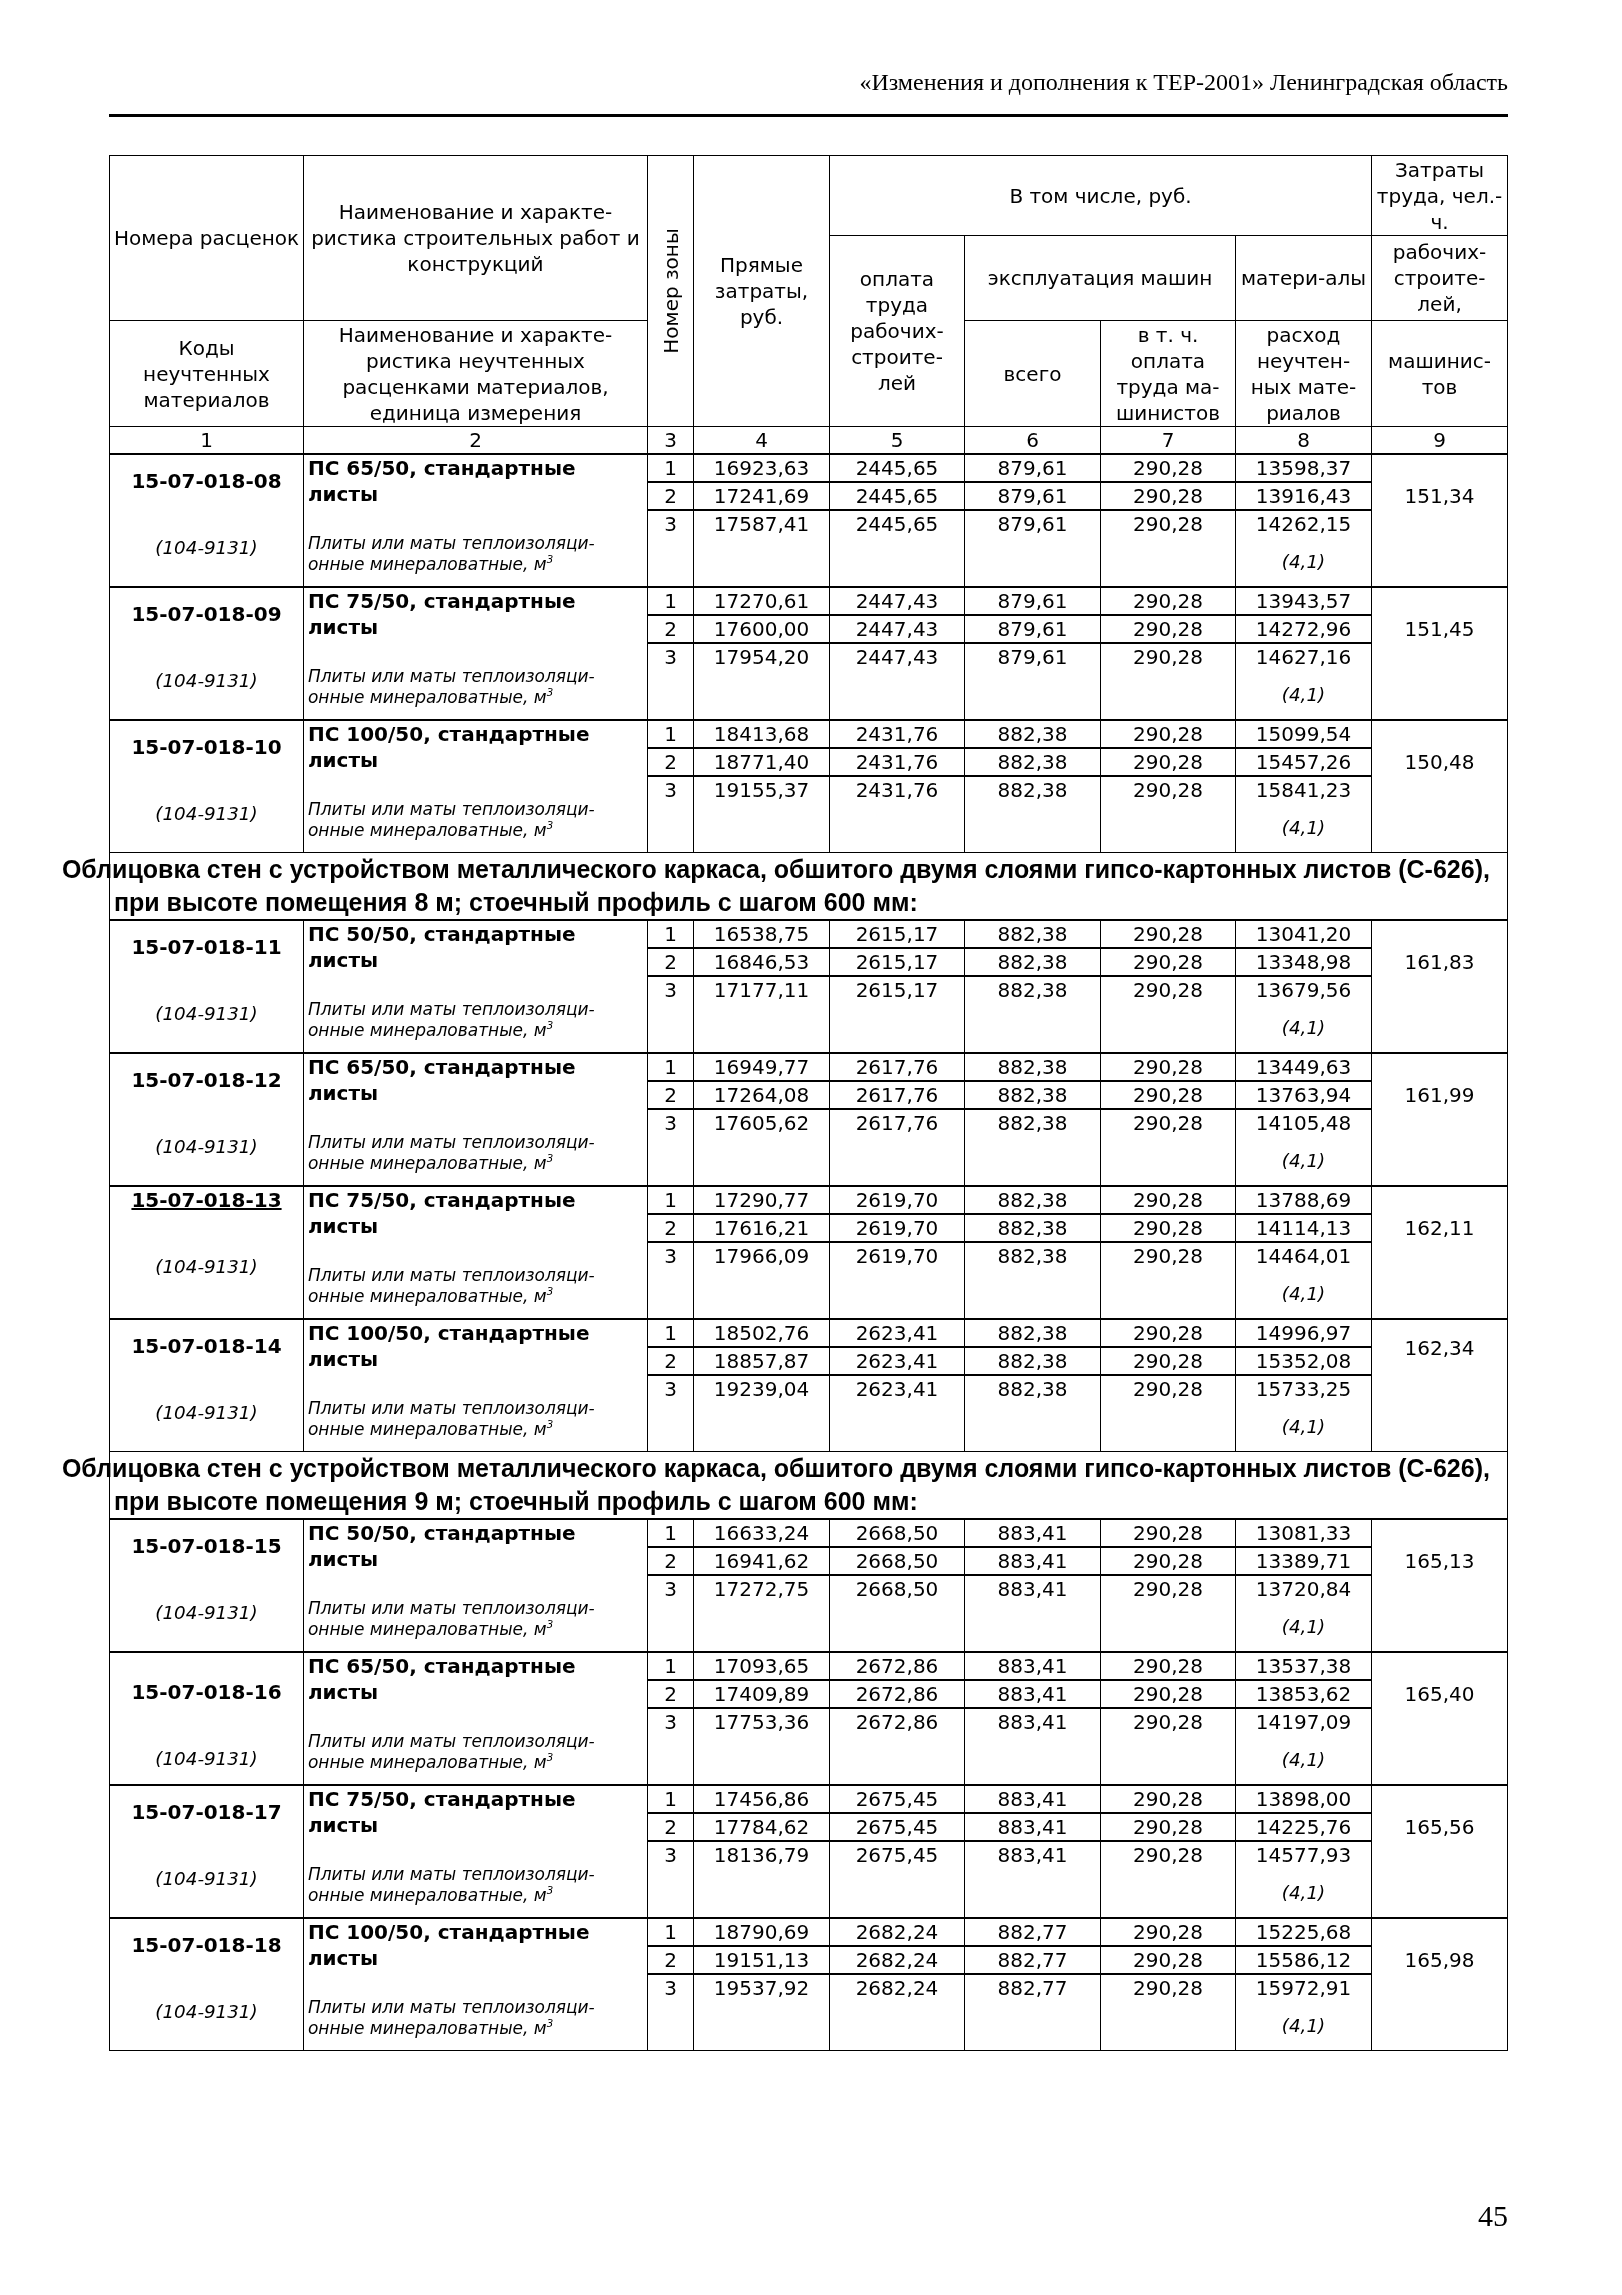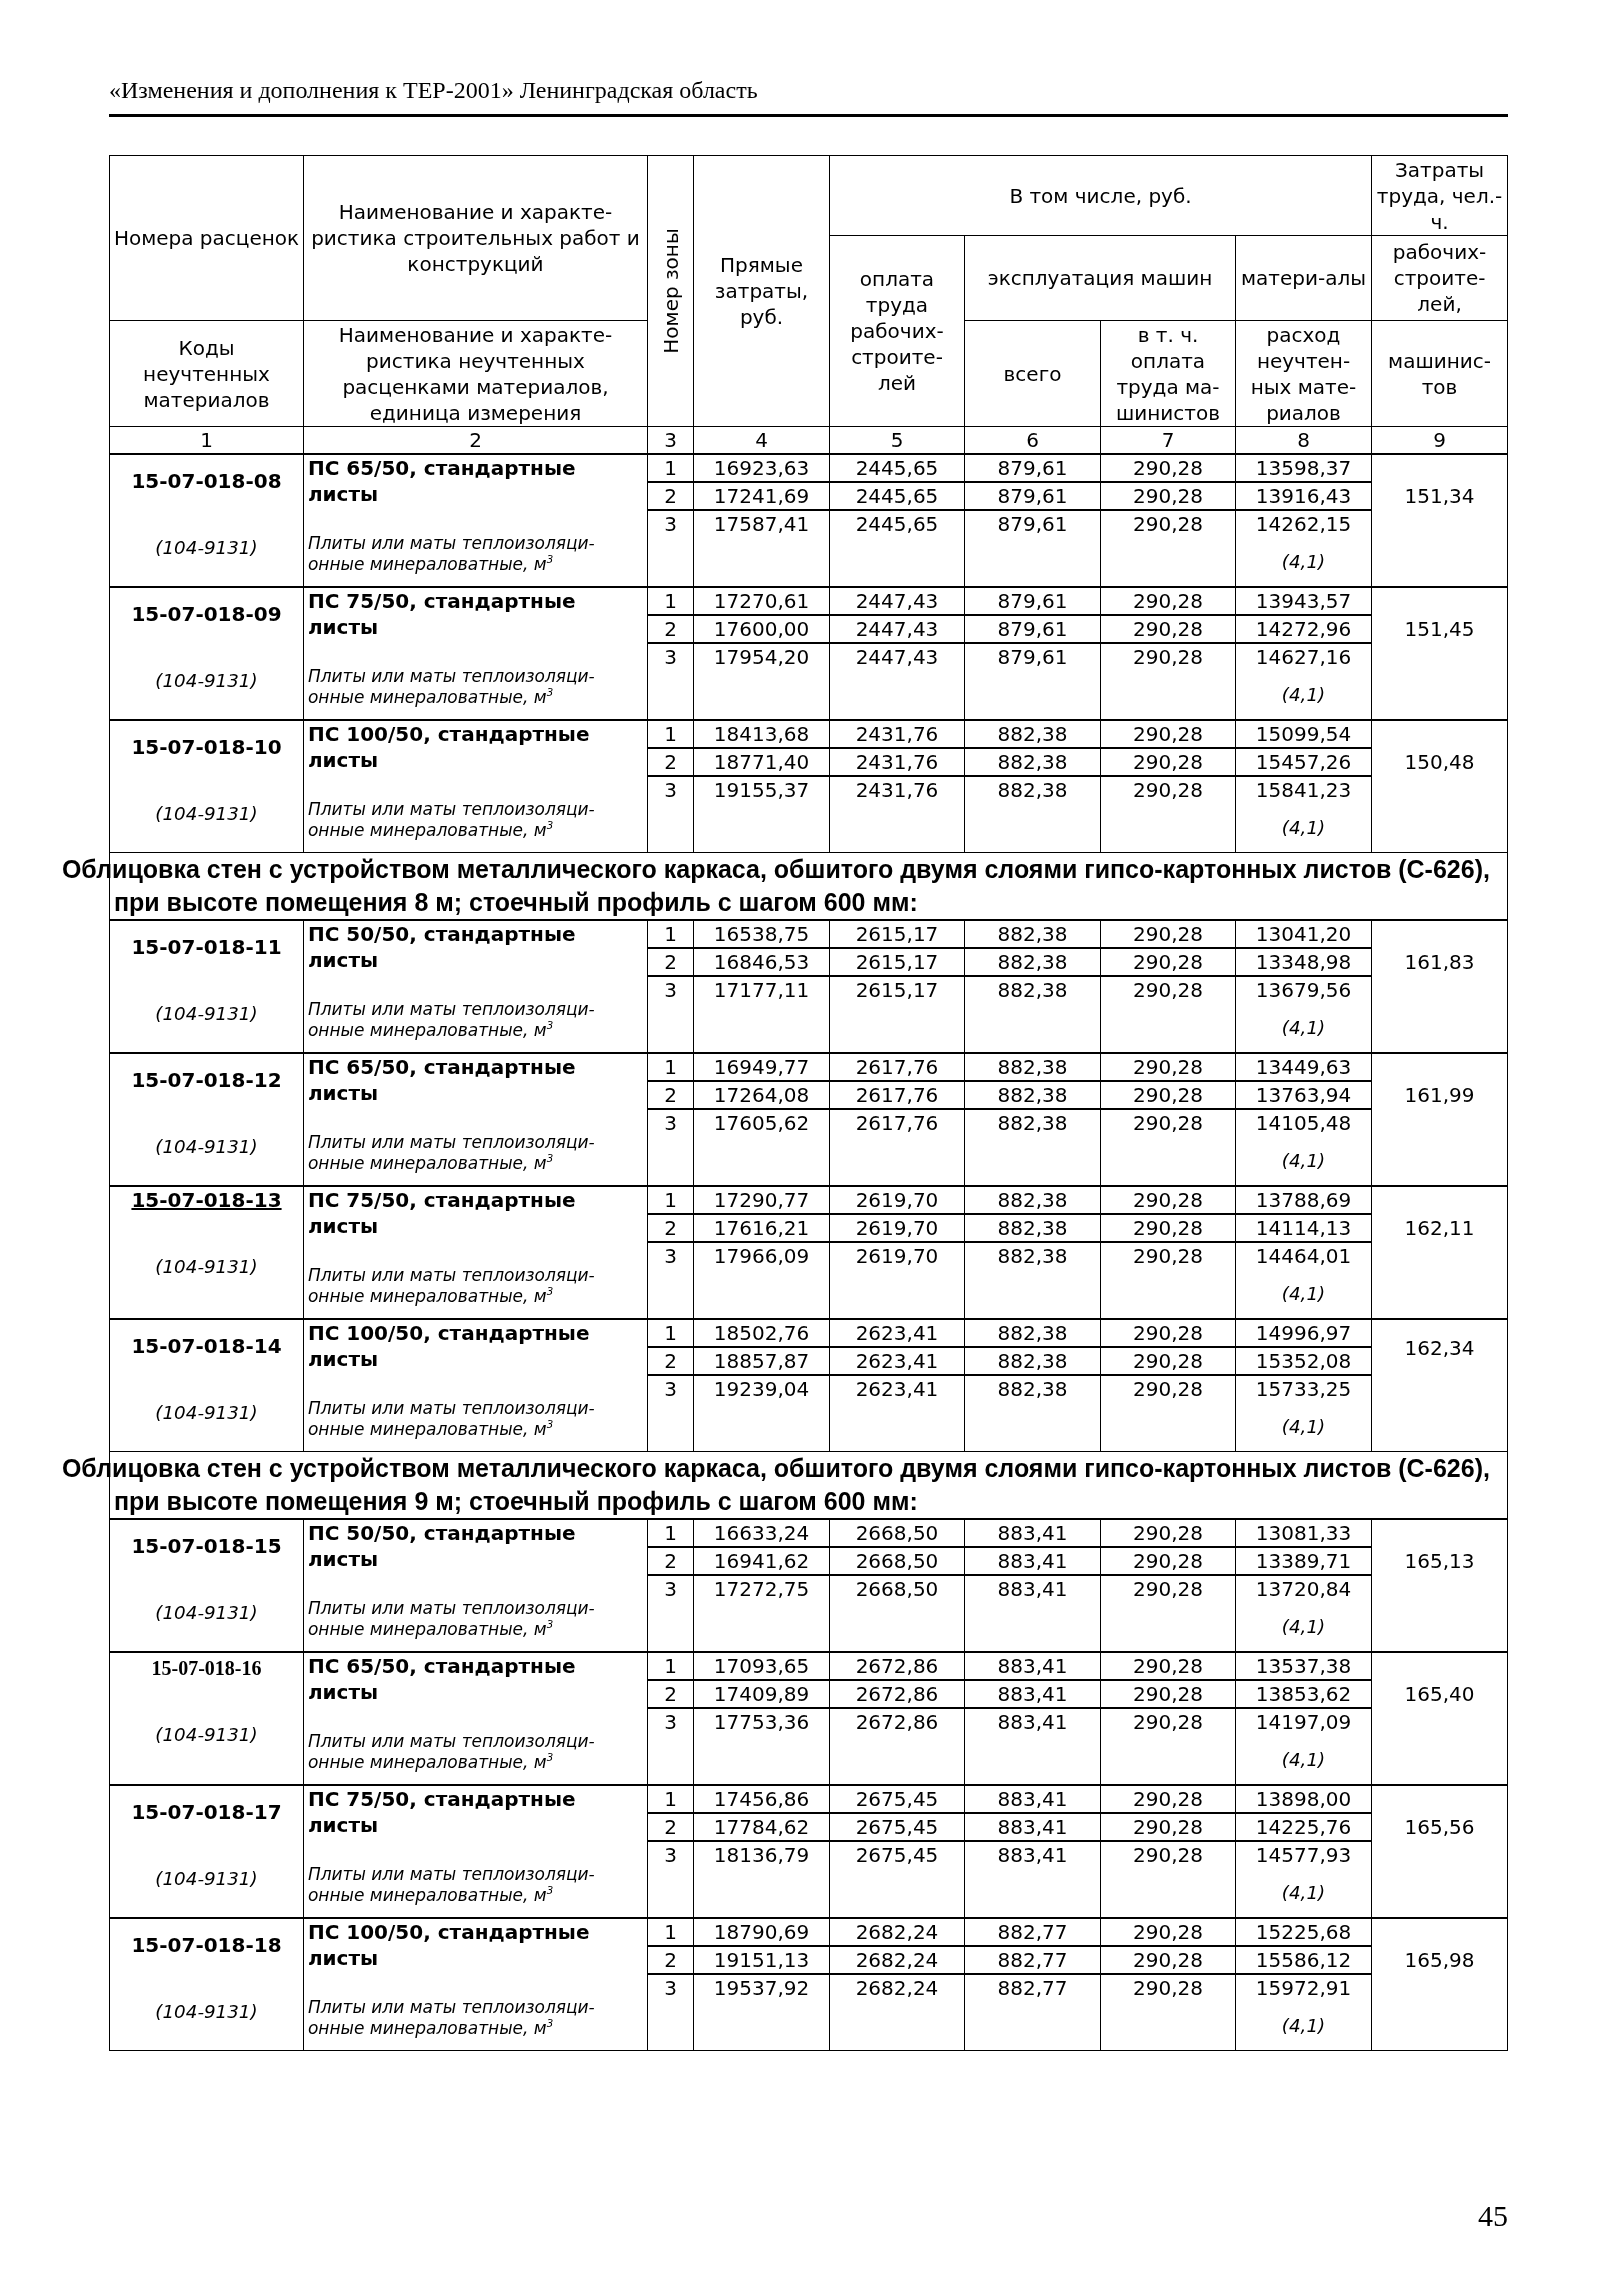--- a/index.html
+++ b/index.html
@@ -1,19 +1,19 @@
 <!DOCTYPE html>
 <html style="font-size:10.5px"><head>
 <meta charset="utf-8">
 <style>
   html, body { margin: 0; padding: 0; background: #ffffff; }
   body { width: 1623px; height: 2295px; position: relative; overflow: hidden; color: #000; }
   .page-header {
-    position: absolute; left: 109px; top: 76px; width: 1399px;
-    font-family: "Liberation Serif", serif; font-size: 24px; line-height: 29px;
+    position: absolute; left: 109px; top: 68px; width: 1399px;
+    text-align: right; font-family: "Liberation Serif", serif; font-size: 24px; line-height: 29px;
   }
   .header-rule { position: absolute; left: 109px; top: 114px; width: 1399px; height: 2.6px; background: #000; }
   .page-number {
     position: absolute; left: 1440px; top: 2199px; width: 68px; text-align: right;
     font-family: Liberation Serif, serif; font-size: 30px;
   }
   table.rates {
     position: absolute; left: 109px; top: 155px; width: 1399px;
     border-collapse: collapse; table-layout: fixed;
     font-family: "DejaVu Sans", sans-serif; font-size: 20px; line-height: 26px;
@@ -427,21 +427,21 @@
         <td class="val" style="height: 75px; border-top: 2px solid rgb(0, 0, 0);">2668,50</td>
         <td class="val" style="height: 75px; border-top: 2px solid rgb(0, 0, 0);">883,41</td>
         <td class="val" style="height: 75px; border-top: 2px solid rgb(0, 0, 0);">290,28</td>
         <td class="val" style="height: 75px; border-top: 2px solid rgb(0, 0, 0);">
           <span class="cell-label">13720,84</span>
           <span class="coef">(4,1)</span>
         </td>
       </tr>
       <tr>
         <td class="code" rowspan="3" style="vertical-align: top; border-top: 2px solid rgb(0, 0, 0);">
-          <span class="cell-label" style="padding-top: 2px; font-family: Liberation Serif, serif;">15-07-018-16</span>
+          <span class="cell-label" style="padding-top: 26px;">15-07-018-16</span>
           <span class="cell-label mat-code" style="padding-top: 41px; font-weight: normal;">(104-9131)</span>
         </td>
         <td class="name" rowspan="3" style="border-top: 2px solid rgb(0, 0, 0);">
           <span class="cell-label">ПС 65/50, стандартные листы</span>
           <span class="cell-label mat-name" style="font-weight: normal; padding-top: 26px;"><span>Плиты или маты теплоизоляци-онные минераловатные, м</span><sup>3</sup></span>
         </td>
         <td class="zone" style="height: 26px; border-top: 2px solid rgb(0, 0, 0);">1</td>
         <td class="val" style="height: 26px; border-top: 2px solid rgb(0, 0, 0);">17093,65</td>
         <td class="val" style="height: 26px; border-top: 2px solid rgb(0, 0, 0);">2672,86</td>
         <td class="val" style="height: 26px; border-top: 2px solid rgb(0, 0, 0);">883,41</td>

